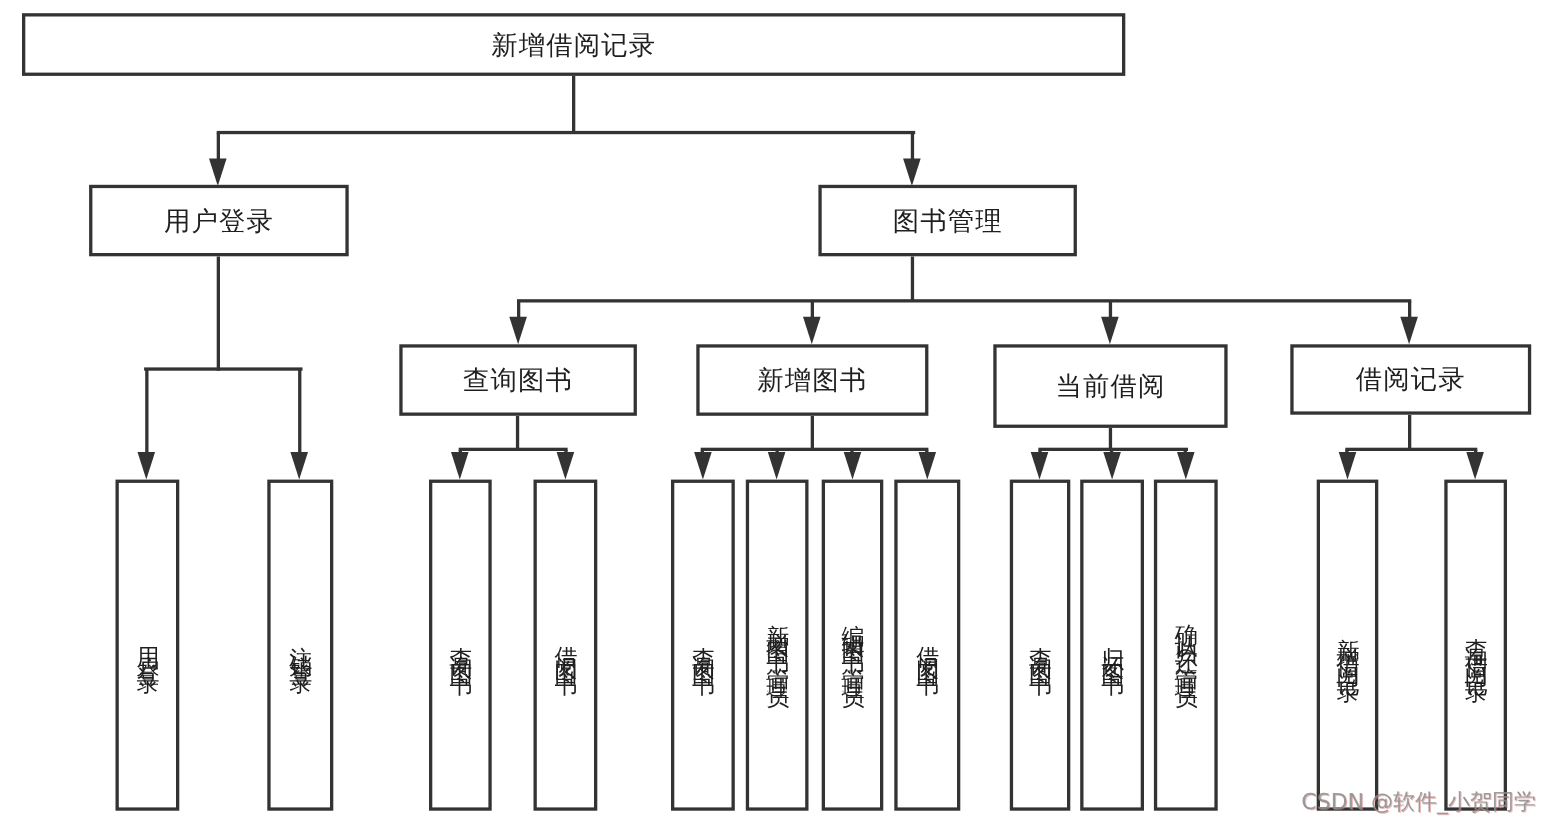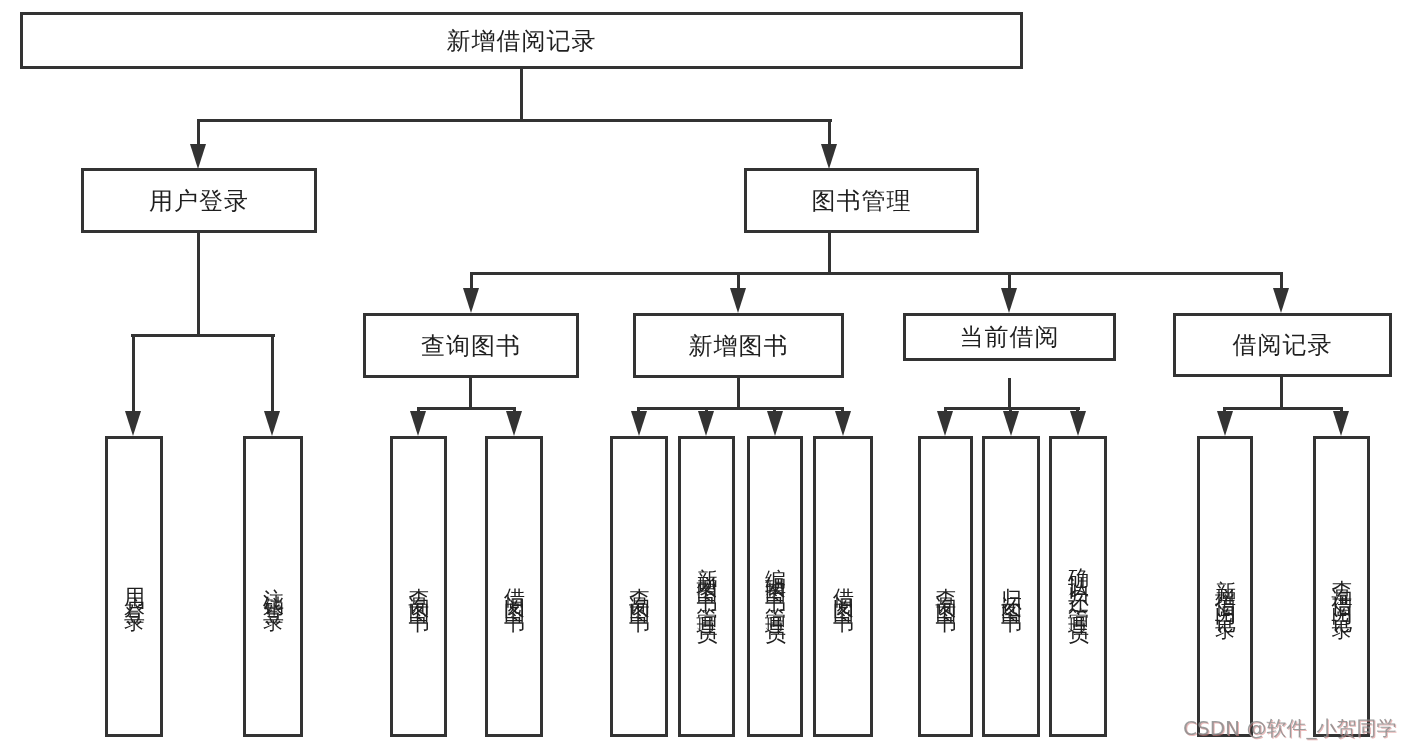--- a/index.html
+++ b/index.html
@@ -61,21 +61,21 @@
   <div class="arr" style="left:463px;top:288px"></div>
   <div class="line" style="left:737px;top:274px;width:3px;height:15px"></div>
   <div class="arr" style="left:730px;top:288px"></div>
   <div class="line" style="left:1008px;top:274px;width:3px;height:15px"></div>
   <div class="arr" style="left:1001px;top:288px"></div>
   <div class="line" style="left:1280px;top:274px;width:3px;height:15px"></div>
   <div class="arr" style="left:1273px;top:288px"></div>
 
   <div class="hbox" style="left:363px;top:313px;width:216px;height:65px">查询图书</div>
   <div class="hbox" style="left:633px;top:313px;width:211px;height:65px">新增图书</div>
-  <div class="hbox" style="left:903px;top:313px;width:213px;height:48px">当前借阅</div>
+  <div class="hbox" style="left:903px;top:313px;width:213px;height:76px">当前借阅</div>
   <div class="hbox" style="left:1173px;top:313px;width:219px;height:64px">借阅记录</div>
 
   <div class="line" style="left:469px;top:378px;width:3px;height:31px"></div>
   <div class="line" style="left:417px;top:407px;width:99px;height:3px"></div>
   <div class="line" style="left:417px;top:409px;width:3px;height:5px"></div>
   <div class="arr" style="left:410px;top:411px"></div>
   <div class="line" style="left:513px;top:409px;width:3px;height:5px"></div>
   <div class="arr" style="left:506px;top:411px"></div>
 
   <div class="line" style="left:737px;top:378px;width:3px;height:31px"></div>

